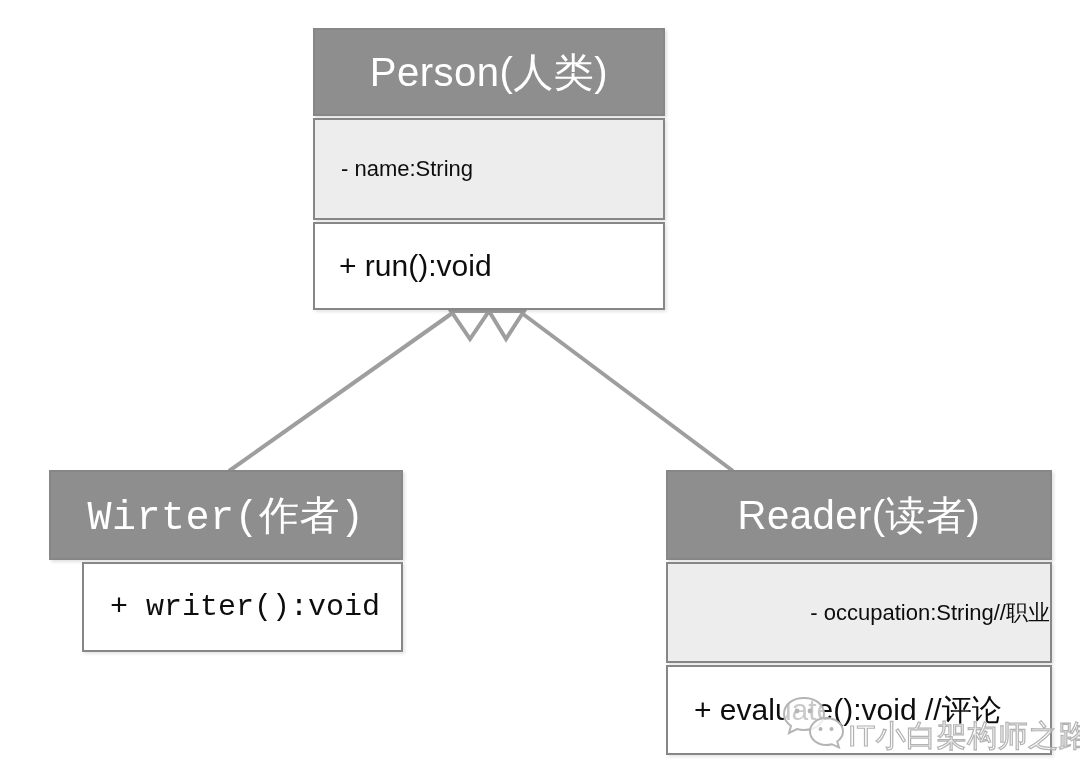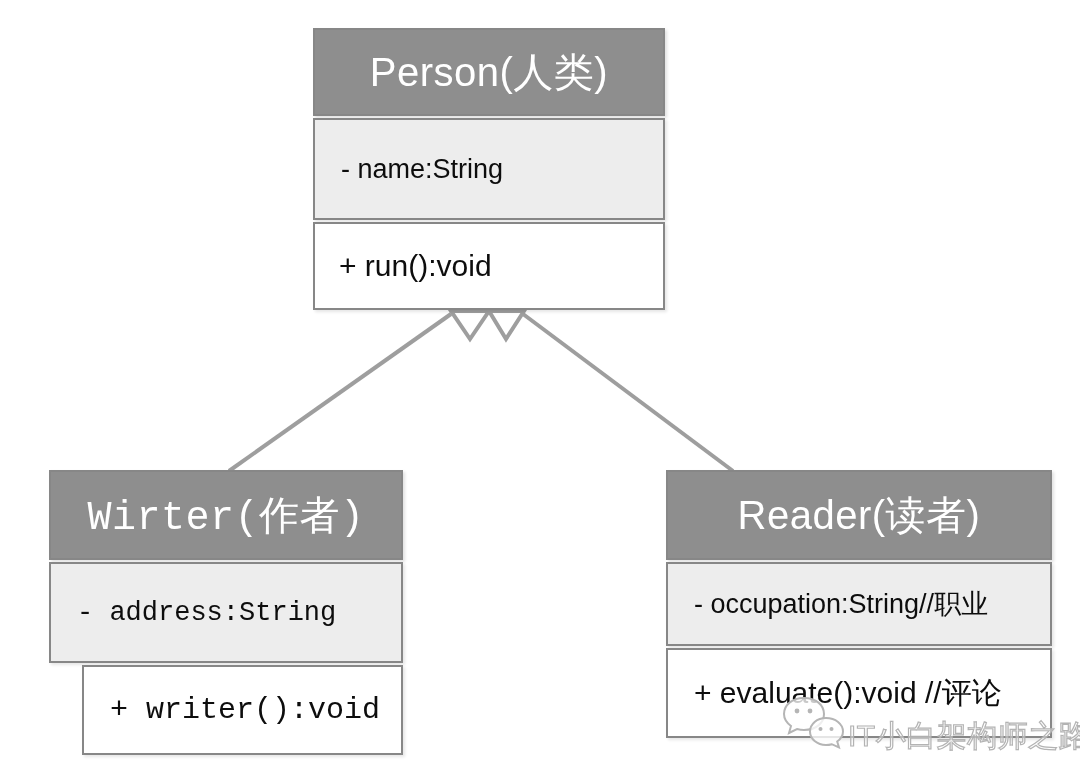--- a/index.html
+++ b/index.html
@@ -39,21 +39,21 @@
     font-size: 40px;
     display: flex;
     align-items: center;
     justify-content: center;
     letter-spacing: 0.5px;
     box-shadow: 2px 2px 3px rgba(0,0,0,0.12);
   }
   .uml-class .attrs {
     background: #ededed;
     color: #0d0d0d;
-    font-size: 27px;
+    font-size: 22px;
     display: flex;
     flex-direction: column;
     justify-content: center;
     padding-left: 26px;
     line-height: 38px;
     box-shadow: 2px 2px 3px rgba(0,0,0,0.10);
   }
   .uml-class .methods {
     background: #ffffff;
     color: #0d0d0d;
@@ -74,21 +74,21 @@
 
   
   #class-writer { left: 49px; top: 470px; width: 354px; font-family: Liberation Mono, monospace; }
   #class-writer .header  { height: 90px; }
   #class-writer .attrs   { height: 101px; }
   #class-writer .methods { height: 90px; margin-left: 33px; }
 
   
   #class-reader { left: 628px; top: 470px; width: 424px; padding-left: 38px; }
   #class-reader .header  { height: 90px; }
-  #class-reader .attrs   { height: 84px; }
+  #class-reader .attrs   { height: 101px; text-align: right; }
   #class-reader .methods { height: 90px; }
 
   .watermark {
     position: absolute;
     left: 780px;
     top: 692px;
     display: flex;
     align-items: center;
     pointer-events: none;
   }
@@ -123,23 +123,20 @@
     </div>
     <div class="section methods">
       <div>+ run():void</div>
     </div>
   </div>
 
   <div class="uml-class" id="class-writer">
     <div class="section header">
       <span>Wirter(作者)</span>
     </div>
-    <div class="section attrs">
-      <div>- address:String</div>
-    </div>
     <div class="section methods">
       <div>+ writer():void</div>
     </div>
   </div>
 
   <div class="uml-class" id="class-reader">
     <div class="section header">
       <span>Reader(读者)</span>
     </div>
     <div class="section attrs">

